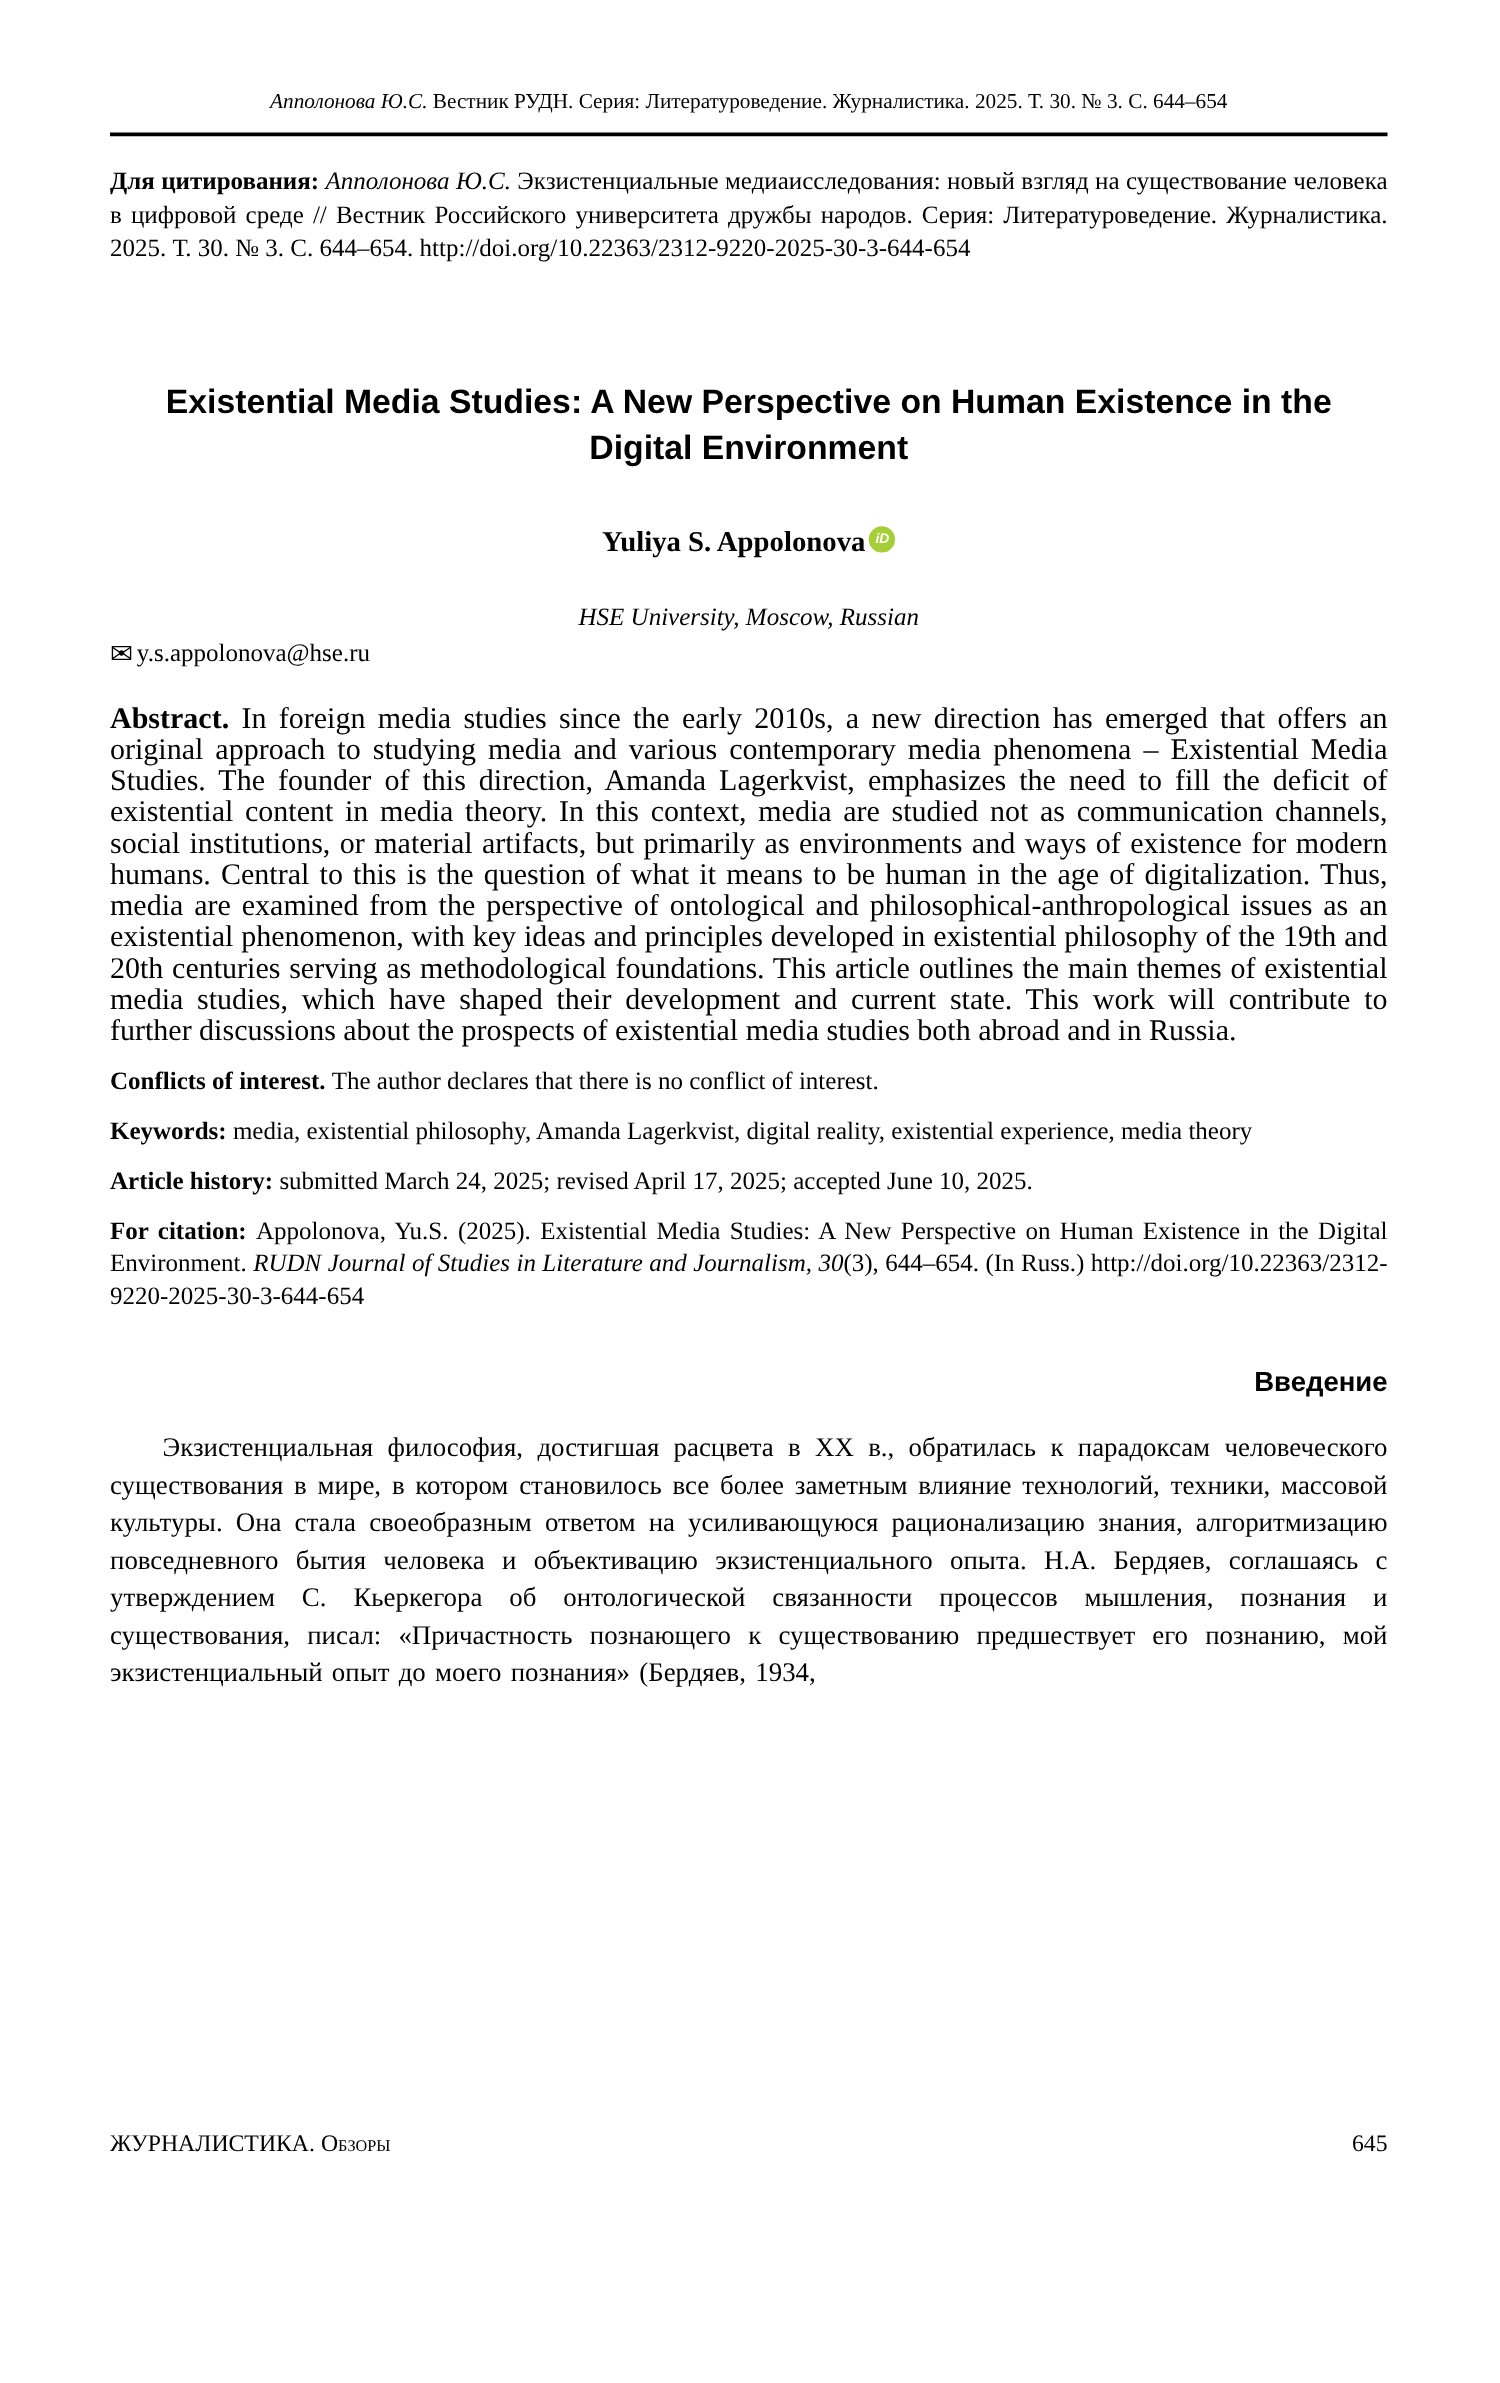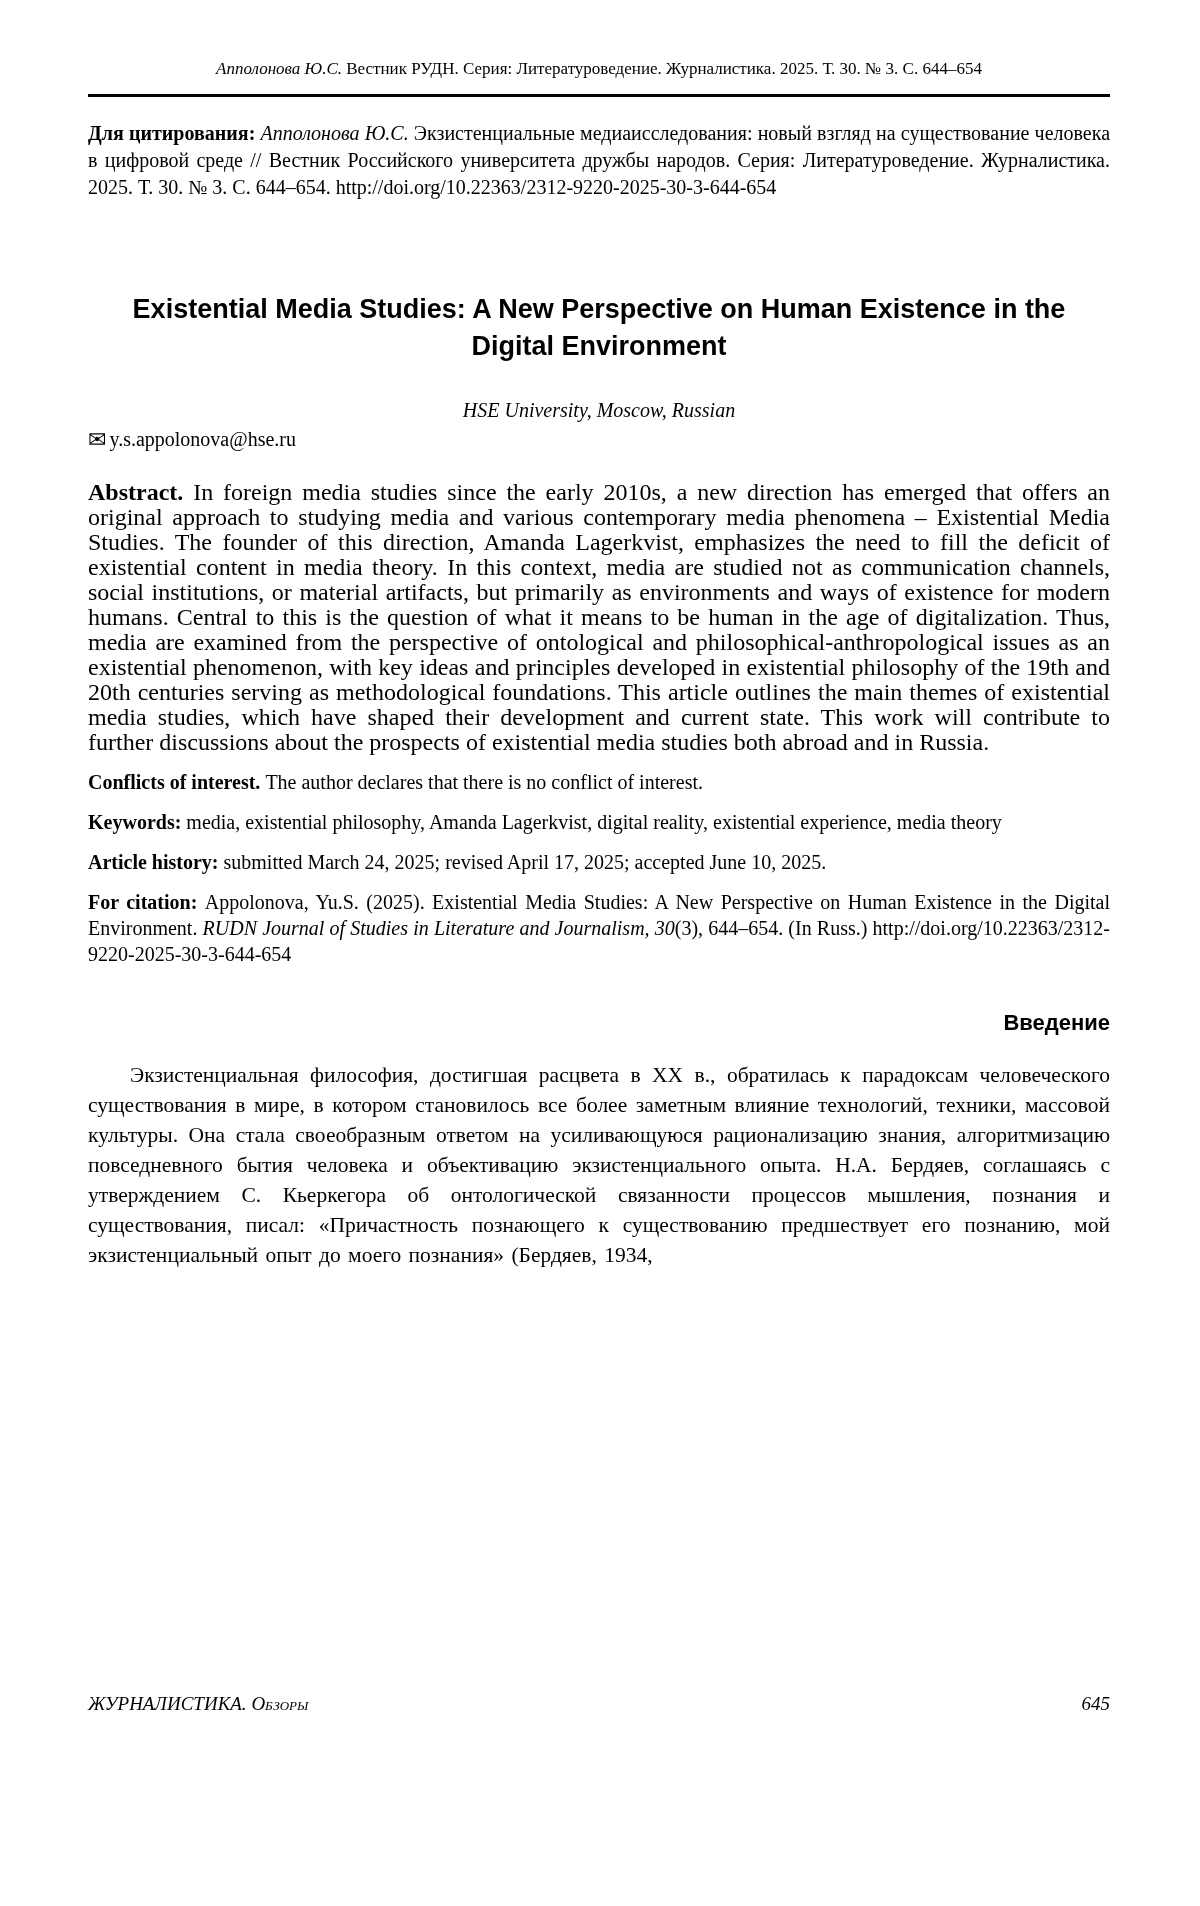--- a/index.html
+++ b/index.html
@@ -1,21 +1,21 @@
 <!DOCTYPE html>
 <html lang="ru"><head>
 <meta charset="utf-8">
 <style>
   * { margin: 0; padding: 0; box-sizing: border-box; }
   html, body { background: #ffffff; }
   .page {
     position: relative;
     width: 1200px;
     height: 1748px;
-    margin: 0 auto;
+    margin: 12px auto;
     background: #ffffff;
     color: #000000;
     font-family: "Liberation Serif", serif;
     padding: 58px 90px 0 88px;
     overflow: hidden;
   }
   .i { font-style: italic; }
   .b { font-weight: bold; }
 
   .running-header {
@@ -123,37 +123,37 @@
   .footer {
     position: absolute;
     left: 88px;
     right: 90px;
     bottom: 32px;
     display: flex;
     justify-content: space-between;
     align-items: flex-end;
     font-size: 19px;
     line-height: 24px;
-    font-style: italic;
   }
   .smallcaps { font-variant: small-caps; }
 </style>
 </head>
 <body>
 
 <div class="page">
 
   <div class="running-header"><span class="i">Апполонова Ю.С.</span><span> Вестник РУДН. Серия: Литературоведение. Журналистика. 2025. Т. 30. № 3. С. 644–654</span></div>
 
   <hr class="rule">
 
   <p class="citation-ru" lang="ru"><span class="b">Для цитирования: </span><span class="i">Апполонова Ю.С. </span><span>Экзистенциальные медиаисследования: новый взгляд на существование человека в цифровой среде // Вестник Российского университета дружбы народов. Серия: Литературоведение. Журналистика. 2025. Т. 30. № 3. С. 644–654. </span><span>http://doi.org/10.22363/2312-9220-2025-30-3-644-654</span></p>
 
   <h1 class="article-title">Existential Media Studies: A New Perspective on Human Existence in the Digital Environment</h1>
 
+  <div class="author-line"><span>Yuliya S. Appolonova</span><span class="orcid"><span>iD</span></span></div>
 
   <div class="affiliation">HSE University, Moscow, Russian</div>
 
   <div class="email-line"><span class="email-icon">✉</span><span>y.s.appolonova@hse.ru</span></div>
 
   <p class="abstract" lang="en"><span class="b">Abstract. </span><span>In foreign media studies since the early 2010s, a new direction has emerged that offers an original approach to studying media and various contemporary media phenomena – Existential Media Studies. The founder of this direction, Amanda Lagerkvist, emphasizes the need to fill the deficit of existential content in media theory. In this context, media are studied not as communication channels, social institutions, or material artifacts, but primarily as environments and ways of existence for modern humans. Central to this is the question of what it means to be human in the age of digitalization. Thus, media are examined from the perspective of ontological and philosophical-anthropological issues as an existential phenomenon, with key ideas and principles developed in existential philosophy of the 19th and 20th centuries serving as methodological foundations. This article outlines the main themes of existential media studies, which have shaped their development and current state. This work will contribute to further discussions about the prospects of existential media studies both abroad and in Russia.</span></p>
 
   <p class="meta-para" lang="en"><span class="b">Conflicts of interest. </span><span>The author declares that there is no conflict of interest.</span></p>
 
   <p class="meta-para" lang="en"><span class="b">Keywords: </span><span>media, existential philosophy, Amanda Lagerkvist, digital reality, existential experience, media theory</span></p>

